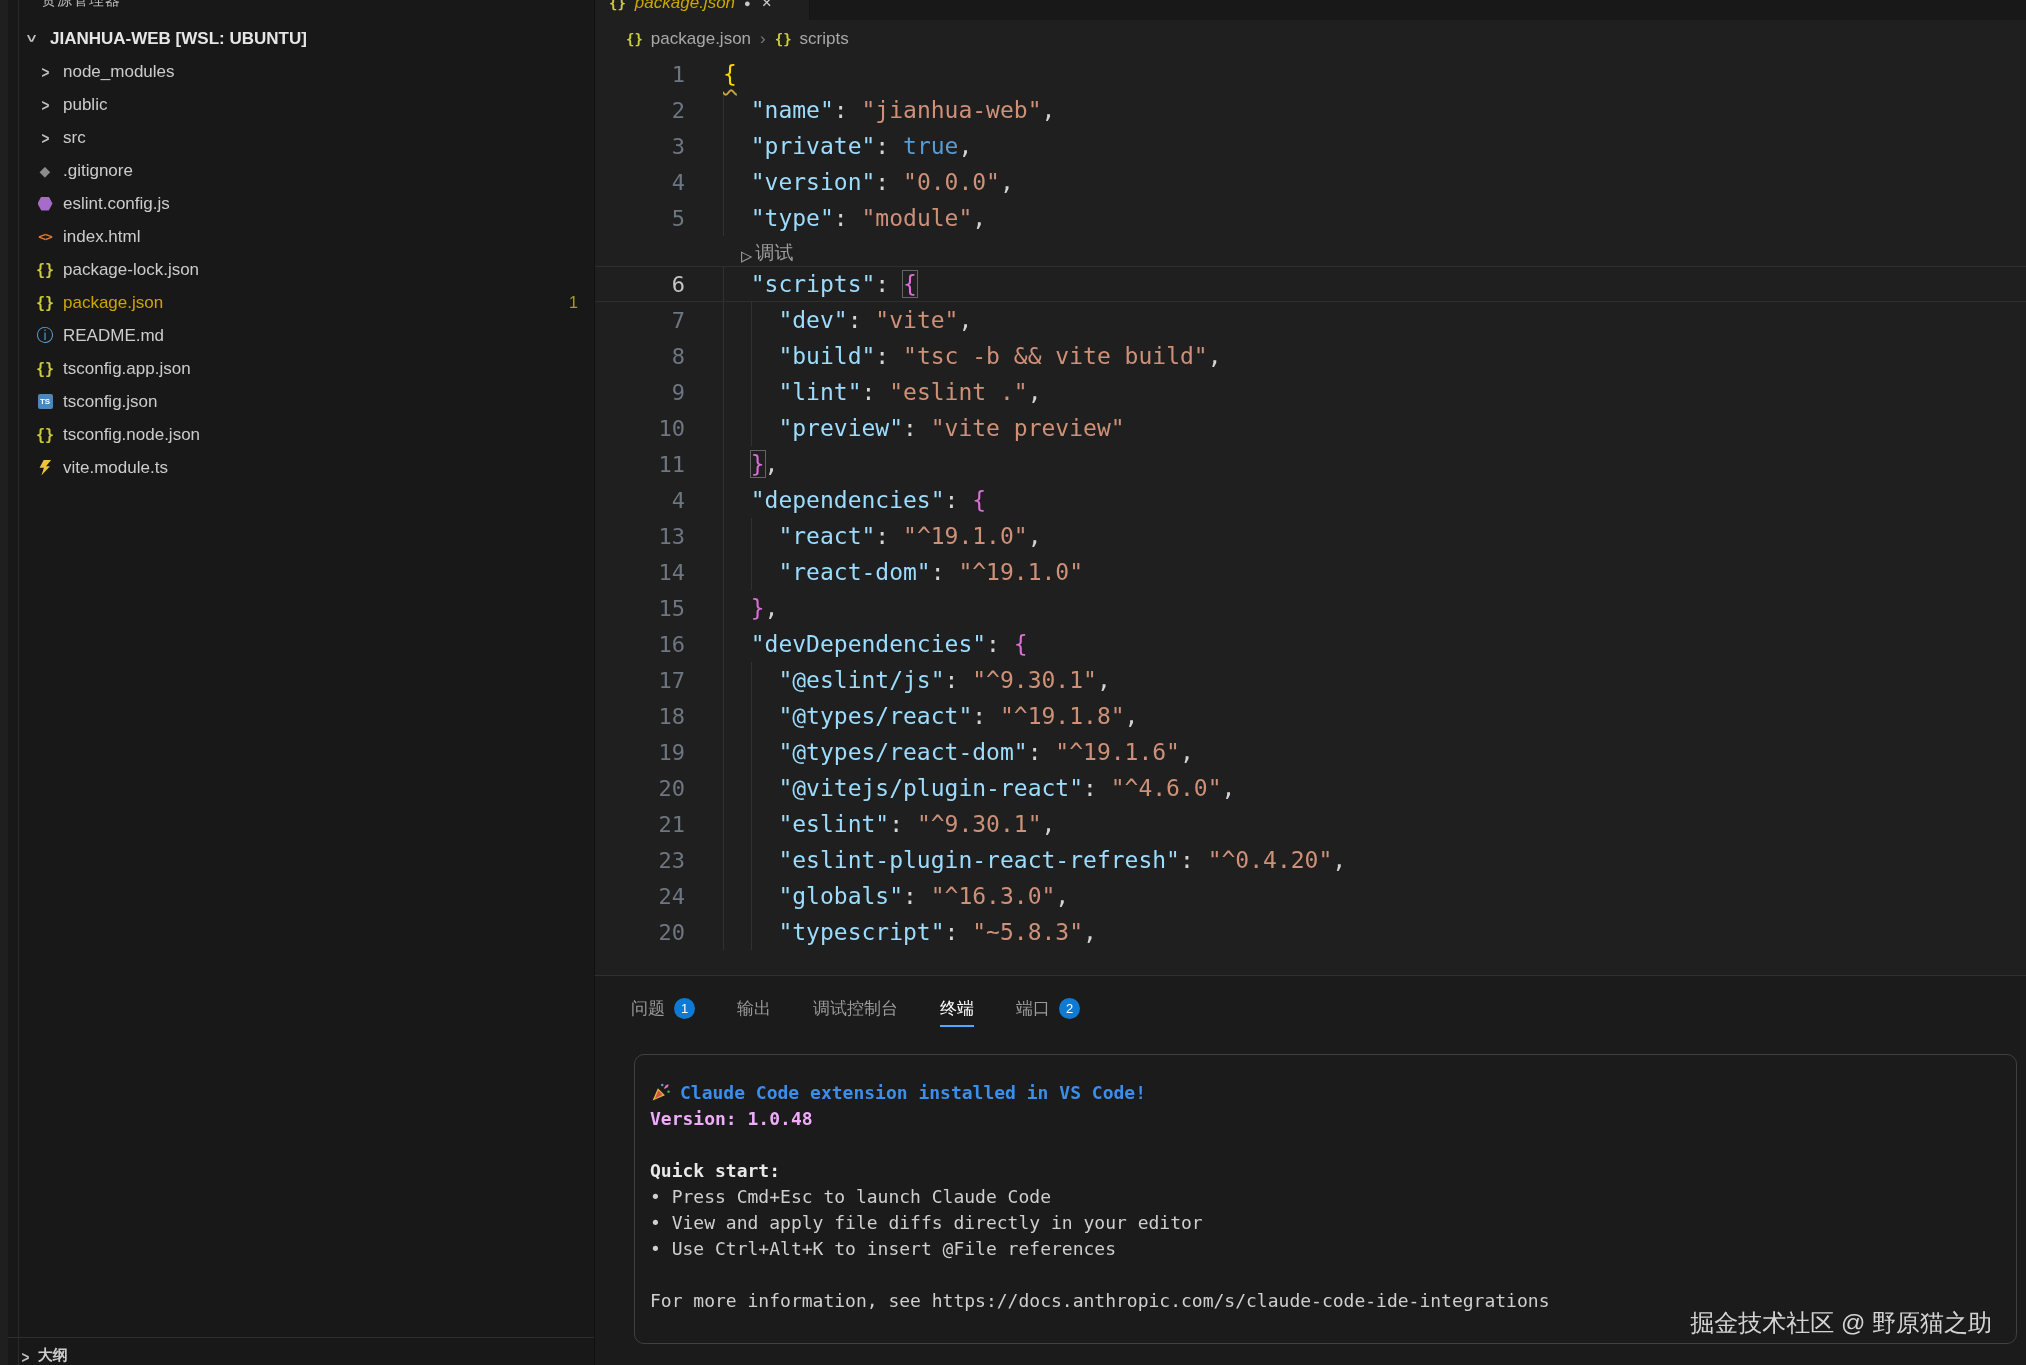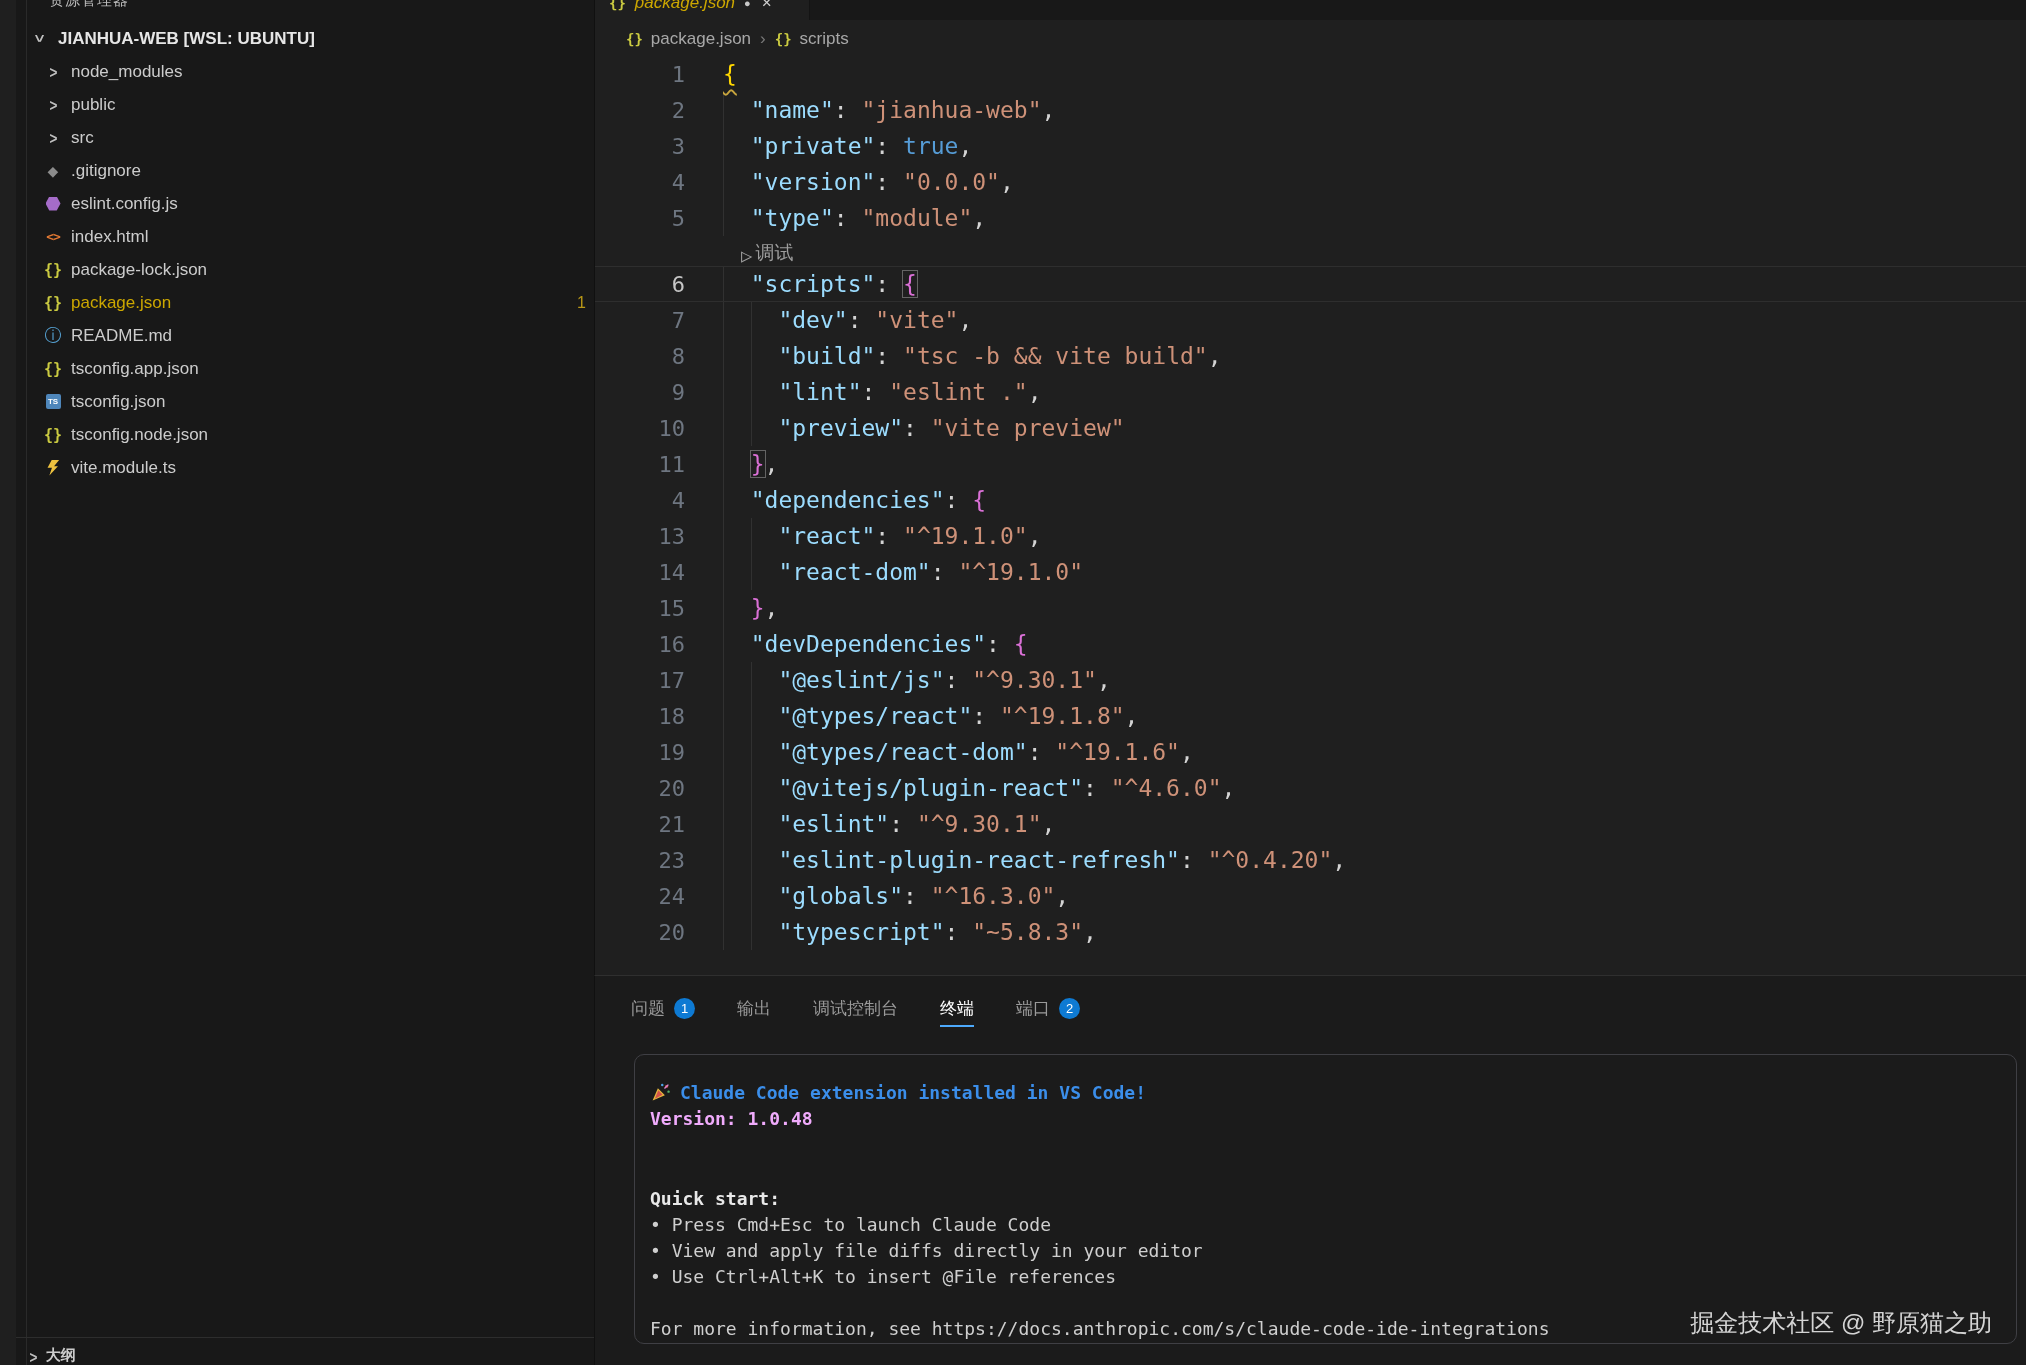--- a/index.html
+++ b/index.html
@@ -1,20 +1,20 @@
 <!DOCTYPE html>
 <html><head>
 <meta charset="utf-8">
 <style>
   html,body{margin:0;padding:0;background:#1f1f1f;}
   body{width:2026px;height:1365px;overflow:hidden;font-family:"Liberation Sans",sans-serif;}
   #app{position:relative;width:2026px;height:1365px;background:#1f1f1f;}
 
   
-  .sidebar{position:absolute;left:16px;top:0;width:594px;height:1365px;background:#181818;overflow:hidden;}
+  .sidebar{position:absolute;left:8px;top:0;width:594px;height:1365px;background:#181818;overflow:hidden;}
   .sidebar::before{content:"";position:absolute;left:10px;top:0;bottom:0;width:1px;background:#2a2a2a;}
   .exp-title{position:absolute;left:33px;top:-9px;font-size:15px;color:#bdbdbd;letter-spacing:1px;}
   .tree{position:absolute;left:0;top:22px;right:0;}
   .trow{height:33px;display:flex;align-items:center;color:#cccccc;font-size:17px;cursor:pointer;position:relative;padding-left:26px;}
   .trow.root{font-weight:bold;color:#e6e6e6;padding-left:13px;}
   .trow .fi{width:22px;margin-right:7px;display:flex;align-items:center;justify-content:center;flex:0 0 22px;}
   .chev{color:#c0c0c0;font-size:15px;font-weight:bold;transform:scale(.9,1.15);}
   .chev.down{transform:rotate(90deg) scale(.9,1.15);}
   .fi-git{color:#8c8c8c;font-size:14px;}
   .fi-json{color:#cbcb41;font-weight:bold;font-size:15px;font-family:"DejaVu Sans Mono",monospace;}
@@ -60,21 +60,21 @@
   .panel{position:absolute;left:594px;top:975px;right:0;bottom:0;background:#1b1b1b;border-left:1px solid #101010;border-top:1px solid #2f2f2f;}
   .ptabs{display:flex;align-items:flex-end;gap:42px;padding-left:36px;height:64px;}
   .ptab{display:flex;align-items:center;gap:9px;font-size:17px;color:#9a9a9a;cursor:pointer;position:relative;height:100%;}
   .ptab.active{color:#ffffff;}
   .ptab.active::after{content:"";position:absolute;left:0;right:0;bottom:13px;height:2px;background:#4daafc;}
   .pbadge{min-width:21px;height:21px;border-radius:50%;background:#0e7ad3;color:#fff;font-size:13px;display:flex;align-items:center;justify-content:center;}
   .termbox{position:absolute;left:39px;top:78px;right:9px;bottom:21px;border:1px solid #3f3f44;border-radius:10px;padding:24px 4px 0 15px;box-sizing:border-box;overflow:hidden;}
   .tline{height:26px;font-family:"DejaVu Sans Mono","Liberation Mono",monospace;font-size:18px;color:#cfcfcf;white-space:pre;display:flex;align-items:center;gap:9px;}
   .tline.headline{color:#3b8eea;font-weight:bold;}
   .tline.dim{color:#f0abfc;font-weight:bold;}
-  .tline.bold{font-weight:bold;color:#e9e9e9;margin-top:28px;}
+  .tline.bold{font-weight:bold;color:#e9e9e9;}
   .watermark{position:absolute;right:34px;bottom:26px;color:#d4d4d4;font-size:24px;}
 </style>
 </head>
 <body>
 
 <div id="app">
 
   <div class="sidebar">
     <div class="exp-title">资源管理器</div>
     <div class="tree">

